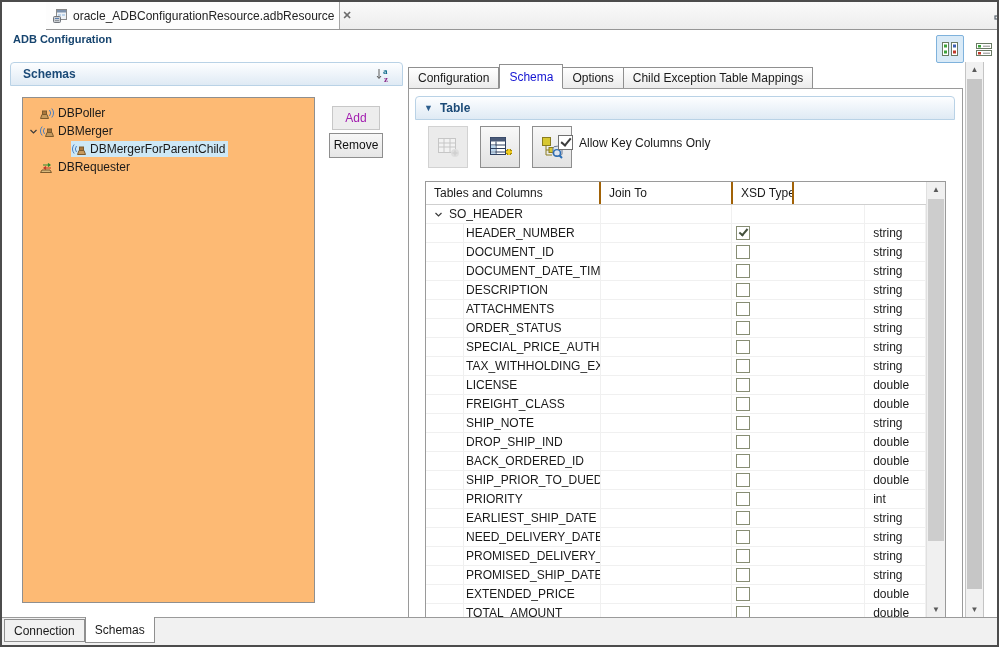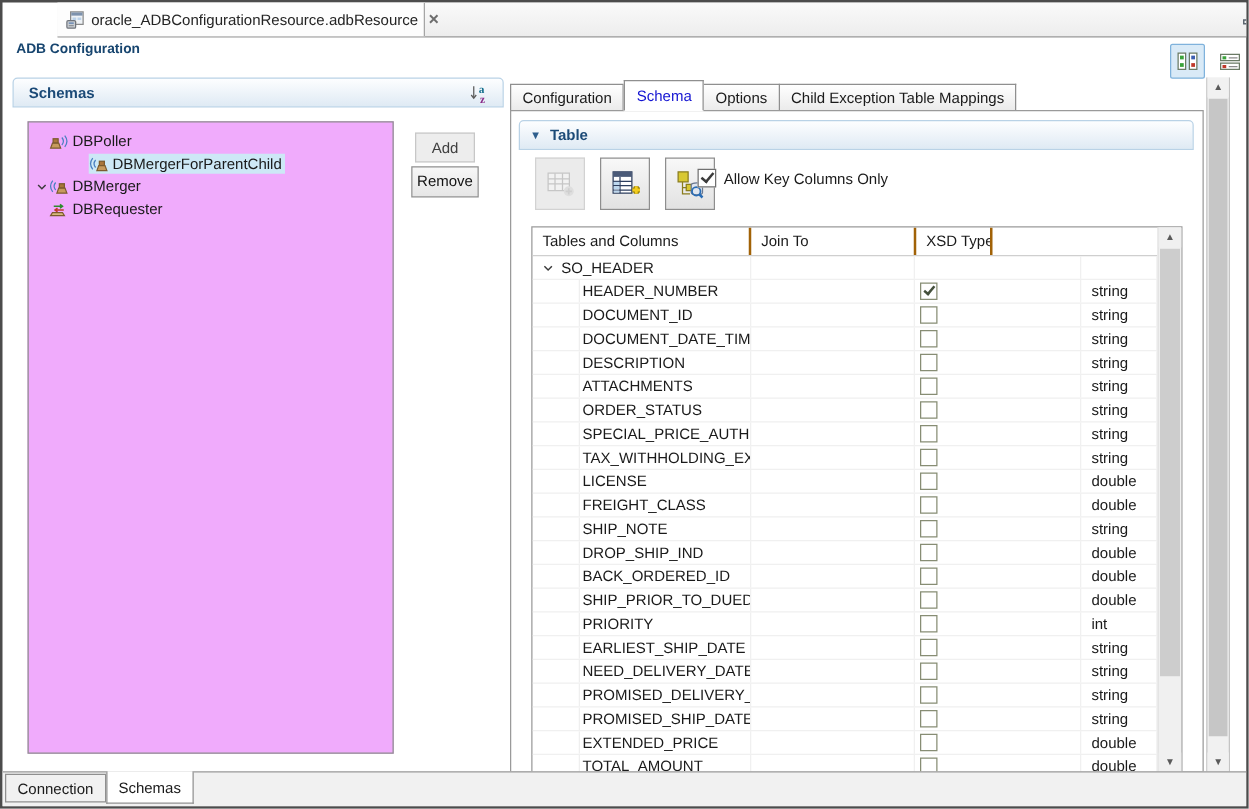--- a/index.html
+++ b/index.html
@@ -13,27 +13,27 @@
   
   #ptitle{position:absolute;left:11px;top:31px;font-size:11px;font-weight:bold;color:#17456f;}
   #vtoggles{position:absolute;left:934px;top:33px;display:flex;gap:6px;}
   .vtg{width:26px;height:26px;display:flex;align-items:center;justify-content:center;border:1px solid transparent;border-radius:2px;}
   .vtg.sel{background:#d9eaf7;border-color:#7fb2dc;}
   
   .sechdr{position:absolute;height:24px;box-sizing:border-box;border:1px solid #b9d2e6;border-radius:4px 4px 0 0;background:linear-gradient(#fdfeff,#dfeaf4);display:flex;align-items:center;font-weight:bold;color:#1b4a77;}
   
   #lhdr{left:8px;top:60px;width:393px;padding-left:12px;}
   #sortbtn{position:absolute;right:10px;top:3px;cursor:pointer;}
-  #treebox{position:absolute;left:20px;top:95px;width:293px;height:506px;box-sizing:border-box;border:1px solid #8f8f8f;background:#f0abfc;padding-top:6px;}
+  #treebox{position:absolute;left:20px;top:95px;width:293px;height:506px;box-sizing:border-box;border:1px solid #8f8f8f;background:#fdba74;padding-top:6px;}
   .titem{height:18px;display:flex;align-items:center;cursor:default;}
   .titem .chev{width:12px;display:flex;justify-content:center;}
   .titem .lbl{padding:0 3px;}
   .titem .selwrap{display:flex;align-items:center;background:#cde8f6;}
   .btn{position:absolute;box-sizing:border-box;border:1px solid #8e8e8e;background:linear-gradient(#f7f7f7,#e6e6e6);text-align:center;font-size:12px;color:#111;cursor:pointer;}
-  .btn.disabled{border-color:#c7c7c7;background:#ededed;color:#404040;}
+  .btn.disabled{border-color:#c7c7c7;background:#ededed;color:#a21caf;}
   #addbtn{left:330px;top:104px;width:48px;height:24px;padding-top:4px;}
   #rmvbtn{left:327px;top:131px;width:54px;height:25px;padding-top:4px;}
   
   #rtabs{position:absolute;left:406px;top:62px;height:25px;display:flex;align-items:flex-end;}
   .rtab{box-sizing:border-box;height:22px;padding:3px 9px 0 9px;border:1px solid #8f8f8f;border-left:none;background:linear-gradient(#ffffff,#ebebeb);white-space:nowrap;cursor:pointer;}
   .rtab:first-child{border-left:1px solid #8f8f8f;}
   .rtab.sel{height:25px;padding-top:5px;background:#fff;border-bottom:1px solid #fff;color:#1414d2;position:relative;z-index:3;border-left:1px solid #8f8f8f;}
   #rcontent{position:absolute;left:406px;top:86px;width:555px;height:530px;box-sizing:border-box;border:1px solid #9a9a9a;background:#fff;}
   #thdr{left:413px;top:94px;width:540px;padding-left:8px;}
   #thdr .tri{margin-right:7px;color:#2d5e8d;font-size:9px;}
@@ -152,51 +152,51 @@
         <span>
           <svg width="16" height="16" viewBox="0 0 16 16">
             <rect x="3.5" y="6" width="4" height="3.5" fill="#a9763b" stroke="#7c5b2e"></rect>
             <path d="M1.5 13.5l1.5-4h5l1.5 4z" fill="#c79a5d" stroke="#7c5b2e"></path>
             <path d="M10.5 5q2.5 3 0 6" stroke="#4a7fc0" fill="none"></path>
             <path d="M12.8 3.5q3.5 4.5 0 9" stroke="#4a7fc0" fill="none"></path>
           </svg>
         </span>
         <span class="lbl">DBPoller</span>
       </div>
+      <div class="titem" style="padding-left: 4px;">
+        <span class="chev">
+          <svg width="9" height="9" viewBox="0 0 9 9">
+            <path d="M1.5 3L4.5 6L7.5 3" fill="none" stroke="#3b3b3b" stroke-width="1.2"></path>
+          </svg>
+        </span>
+        <span>
+          <svg width="16" height="16" viewBox="0 0 16 16">
+            <rect x="8.5" y="6" width="4" height="3.5" fill="#a9763b" stroke="#7c5b2e"></rect>
+            <path d="M6.5 13.5l1.5-4h5l1.5 4z" fill="#c79a5d" stroke="#7c5b2e"></path>
+            <path d="M5.5 5q-2.5 3 0 6" stroke="#4a7fc0" fill="none"></path>
+            <path d="M3.2 3.5q-3.5 4.5 0 9" stroke="#4a7fc0" fill="none"></path>
+          </svg>
+        </span>
+        <span class="lbl">DBMerger</span>
+      </div>
       <div class="titem" style="padding-left: 36px;">
         <span class="chev"></span>
         <span class="selwrap">
           <span>
             <svg width="16" height="16" viewBox="0 0 16 16">
               <rect x="8.5" y="6" width="4" height="3.5" fill="#a9763b" stroke="#7c5b2e"></rect>
               <path d="M6.5 13.5l1.5-4h5l1.5 4z" fill="#c79a5d" stroke="#7c5b2e"></path>
               <path d="M5.5 5q-2.5 3 0 6" stroke="#4a7fc0" fill="none"></path>
               <path d="M3.2 3.5q-3.5 4.5 0 9" stroke="#4a7fc0" fill="none"></path>
             </svg>
           </span>
           <span class="lbl">DBMergerForParentChild</span>
         </span>
       </div>
       <div class="titem" style="padding-left: 4px;">
-        <span class="chev">
-          <svg width="9" height="9" viewBox="0 0 9 9">
-            <path d="M1.5 3L4.5 6L7.5 3" fill="none" stroke="#3b3b3b" stroke-width="1.2"></path>
-          </svg>
-        </span>
-        <span>
-          <svg width="16" height="16" viewBox="0 0 16 16">
-            <rect x="8.5" y="6" width="4" height="3.5" fill="#a9763b" stroke="#7c5b2e"></rect>
-            <path d="M6.5 13.5l1.5-4h5l1.5 4z" fill="#c79a5d" stroke="#7c5b2e"></path>
-            <path d="M5.5 5q-2.5 3 0 6" stroke="#4a7fc0" fill="none"></path>
-            <path d="M3.2 3.5q-3.5 4.5 0 9" stroke="#4a7fc0" fill="none"></path>
-          </svg>
-        </span>
-        <span class="lbl">DBMerger</span>
-      </div>
-      <div class="titem" style="padding-left: 4px;">
         <span class="chev"></span>
         <span>
           <svg width="16" height="16" viewBox="0 0 16 16">
             <path d="M4 6h7M9 4.5L11 6L9 7.5" stroke="#2e8b2e" fill="none" stroke-width="1.2"></path>
             <path d="M12 9H5M7 7.5L5 9l2 1.5" stroke="#c0392b" fill="none" stroke-width="1.2"></path>
             <path d="M1.5 13.5l1.5-2.5h8l1.5 2.5z" fill="#d8b97c" stroke="#7c5b2e"></path>
           </svg>
         </span>
         <span class="lbl">DBRequester</span>
       </div>

